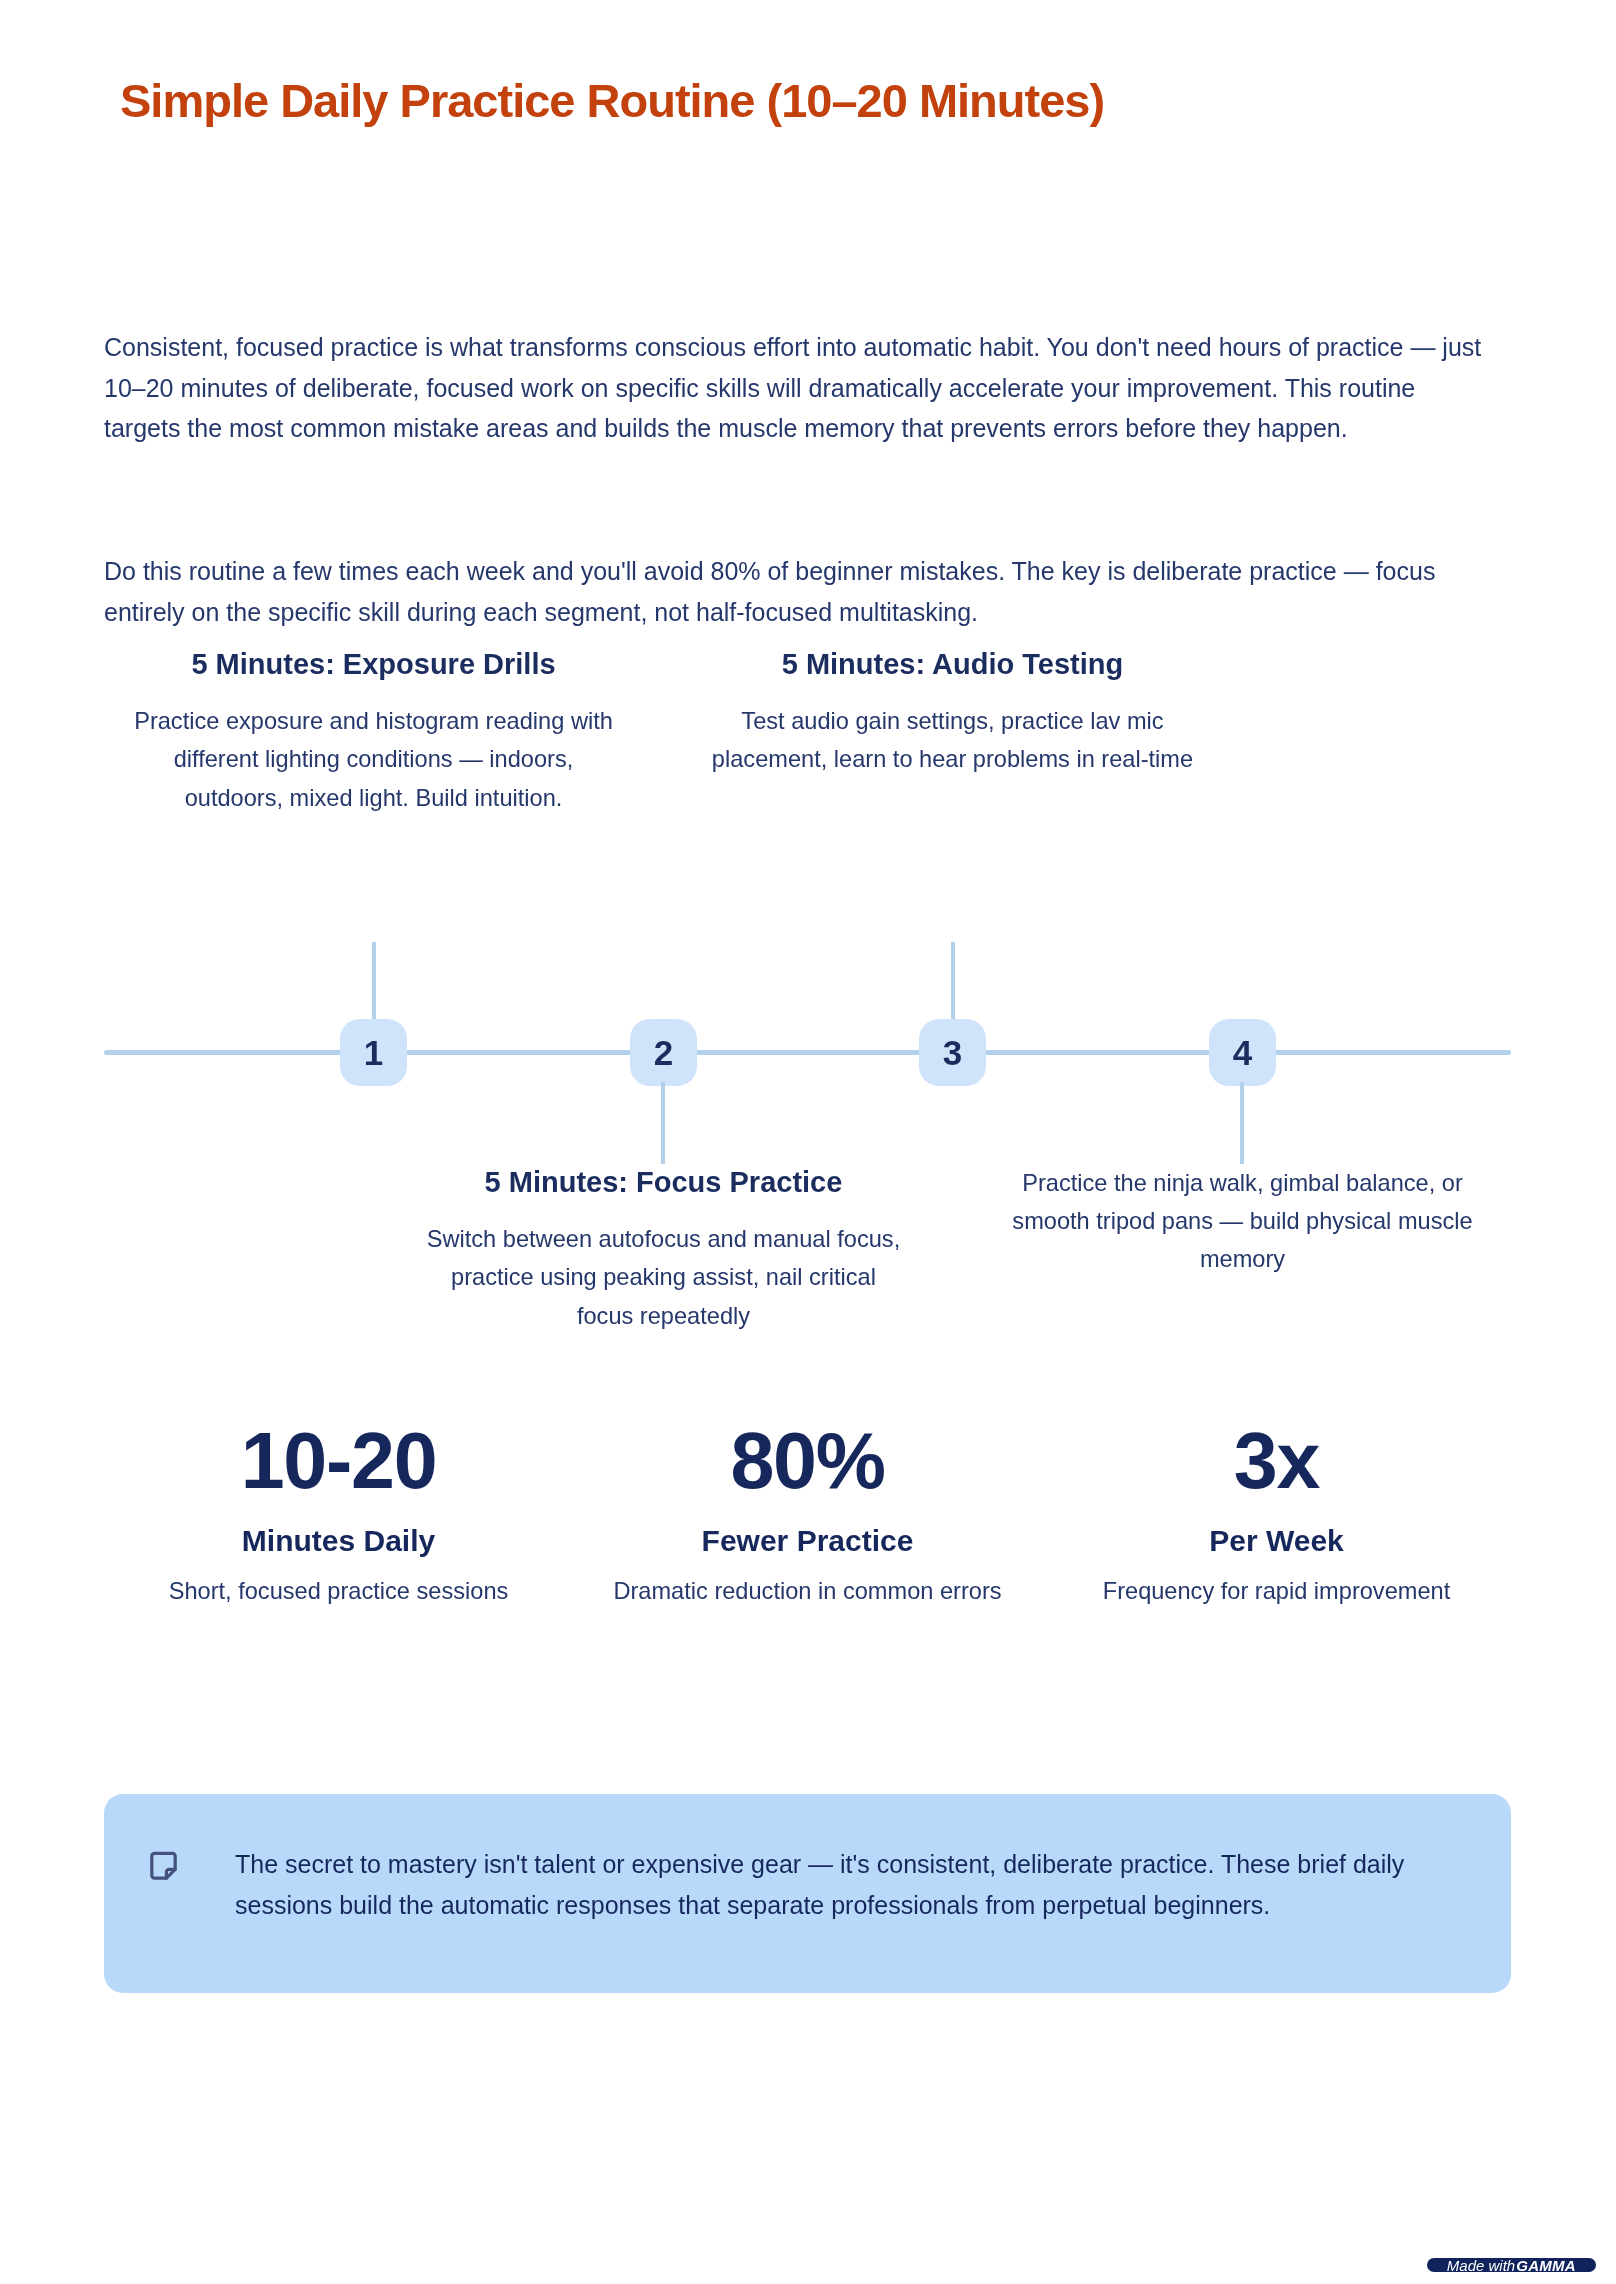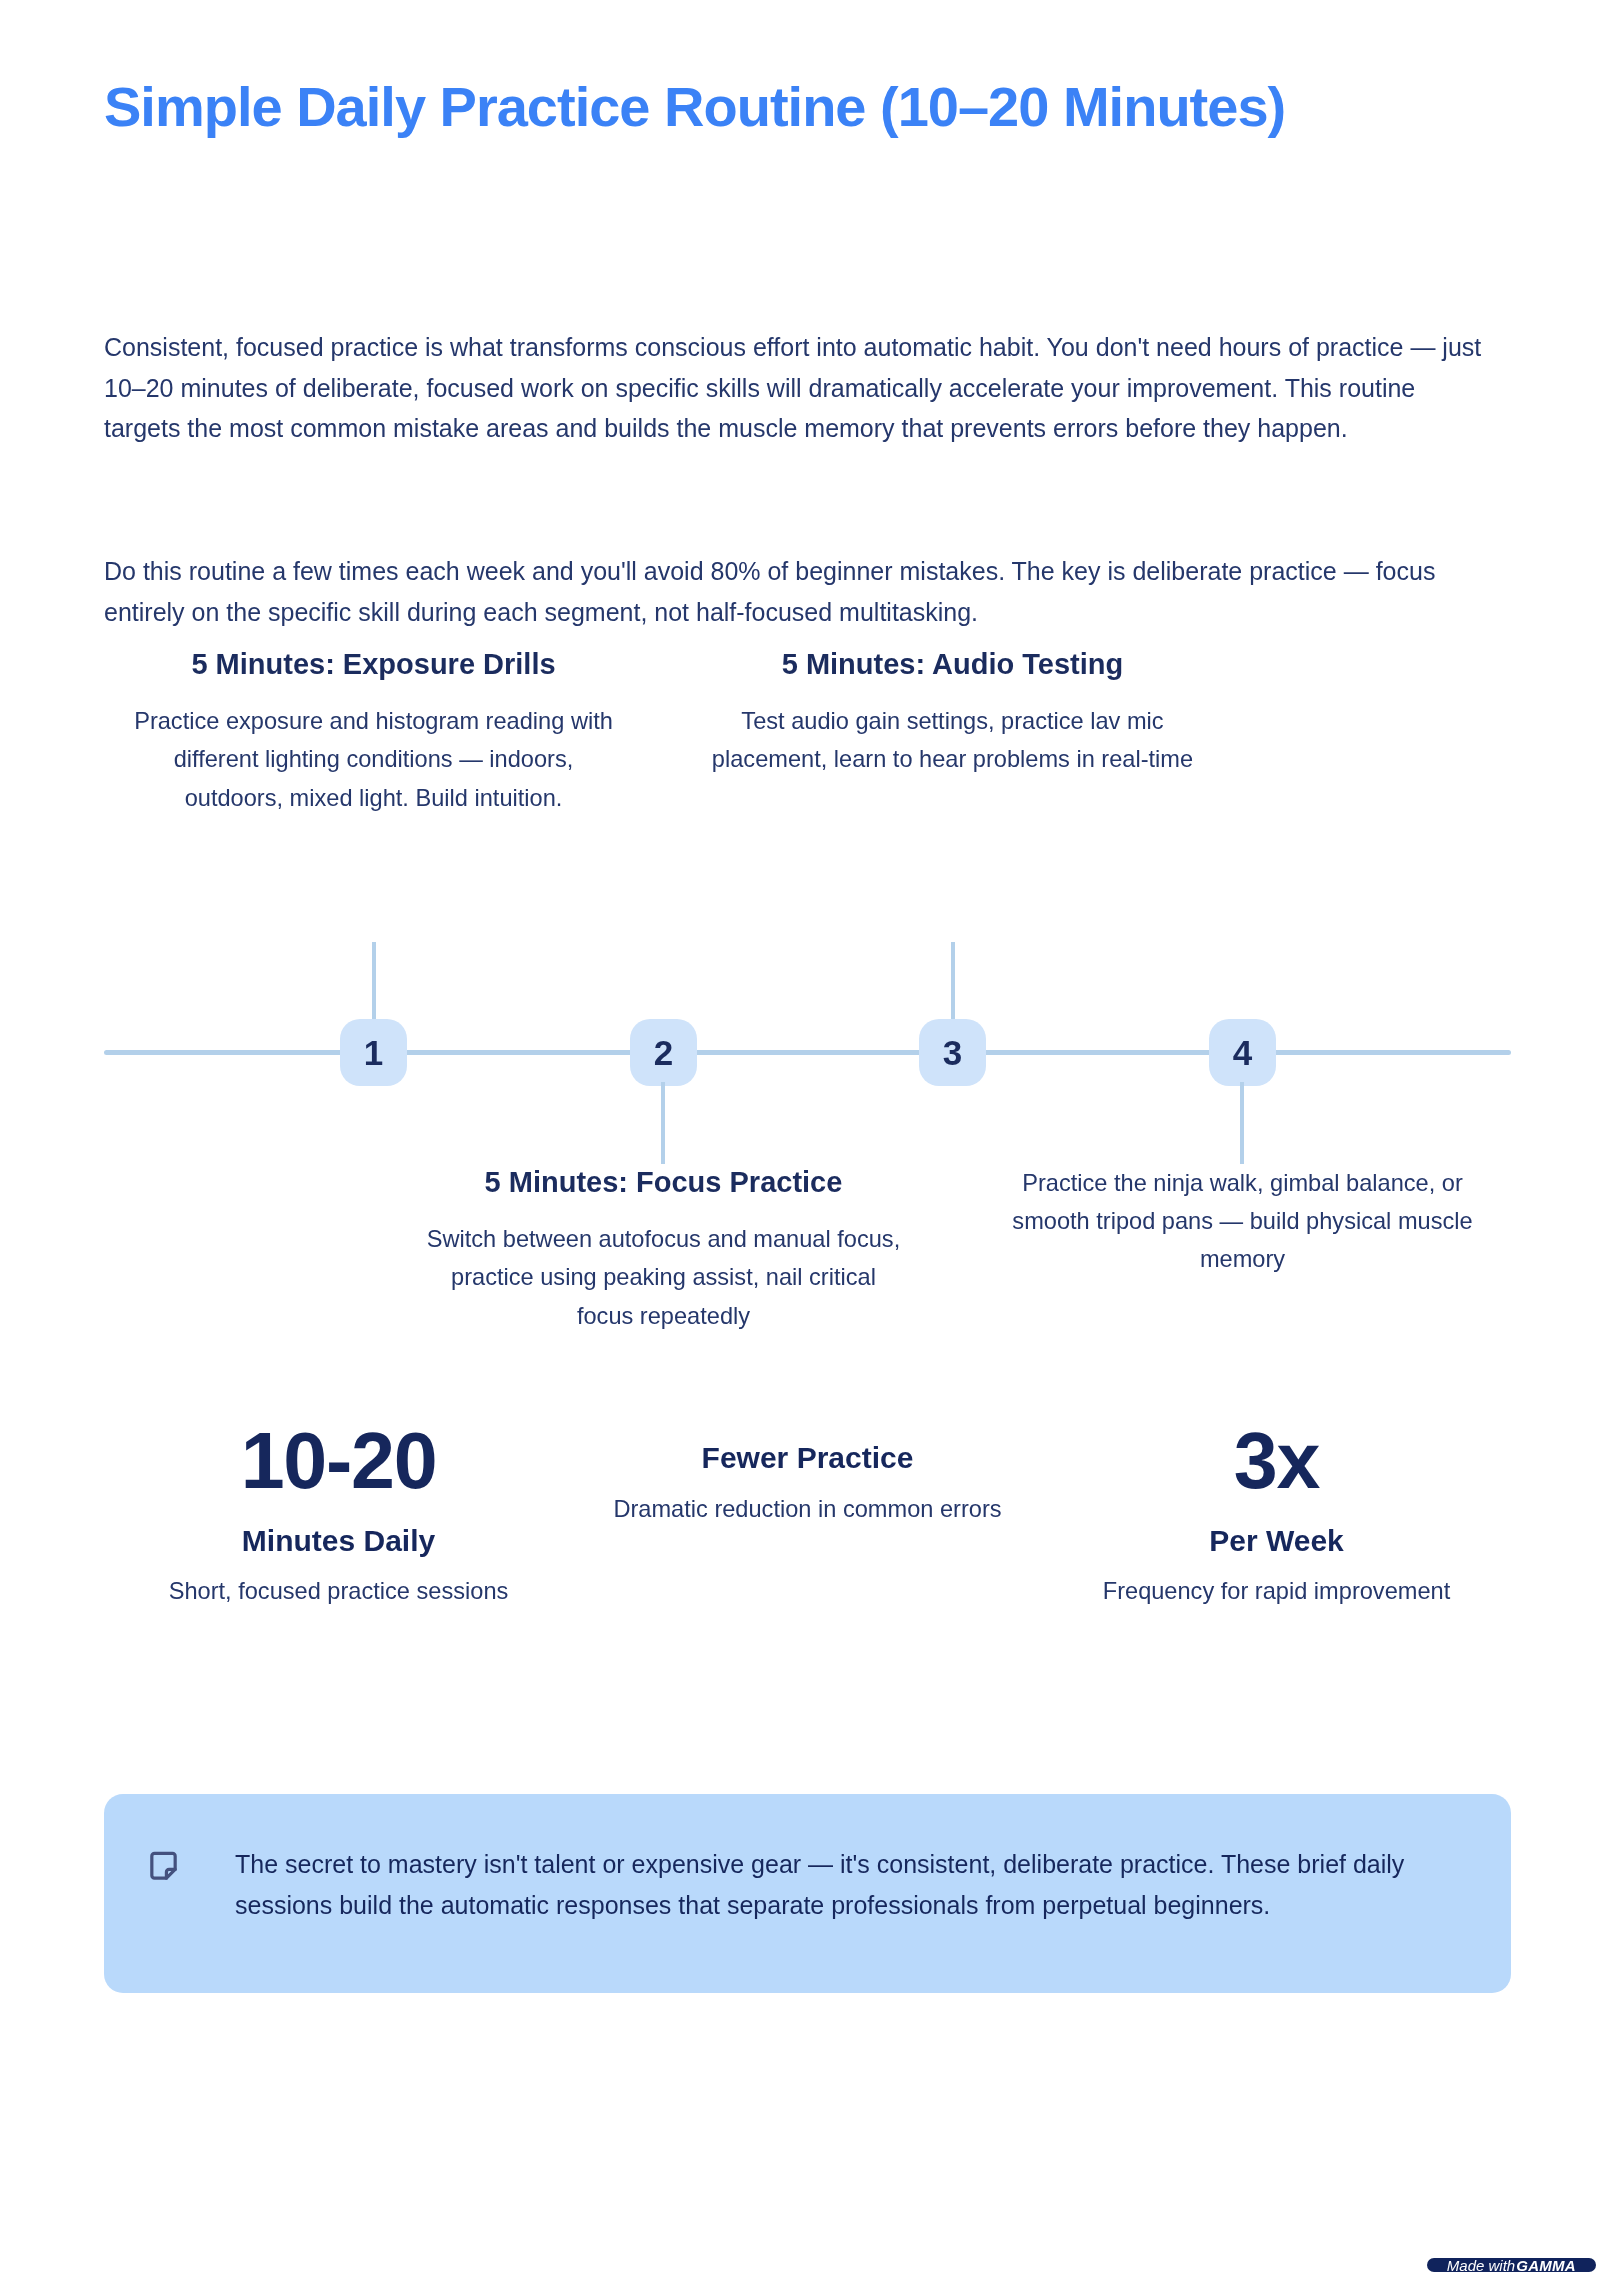--- a/index.html
+++ b/index.html
@@ -16,28 +16,28 @@
     position: relative;
     width: 1616px;
     height: 2284px;
     background: #ffffff;
     overflow: hidden;
   }
 
   
   .doc-title {
     position: absolute;
-    left: 104px;
+    left: 120px;
     top: 74px;
     width: 1320px;
-    font-size: 56px;
+    font-size: 47px;
     line-height: 1.17;
     font-weight: 700;
     letter-spacing: -1px;
-    color: #3b82f6;
+    color: #c2410c;
   }
 
   
   .intro {
     position: absolute;
     left: 104px;
     width: 1390px;
     font-size: 25px;
     line-height: 1.62;
     color: #25376b;
@@ -243,20 +243,21 @@
 
   </div>
 
   <div class="stats">
     <div class="stat">
       <div class="stat-value">10-20</div>
       <div class="stat-label">Minutes Daily</div>
       <div class="stat-desc">Short, focused practice sessions</div>
     </div>
     <div class="stat">
+      <div class="stat-value">80%</div>
       <div class="stat-label">Fewer Practice</div>
       <div class="stat-desc">Dramatic reduction in common errors</div>
     </div>
     <div class="stat">
       <div class="stat-value">3x</div>
       <div class="stat-label">Per Week</div>
       <div class="stat-desc">Frequency for rapid improvement</div>
     </div>
   </div>
 

